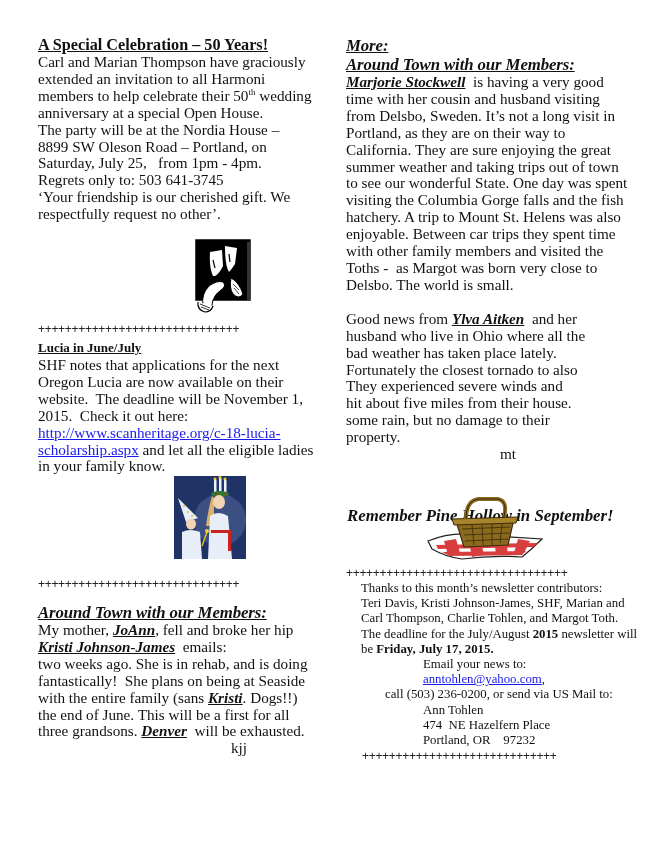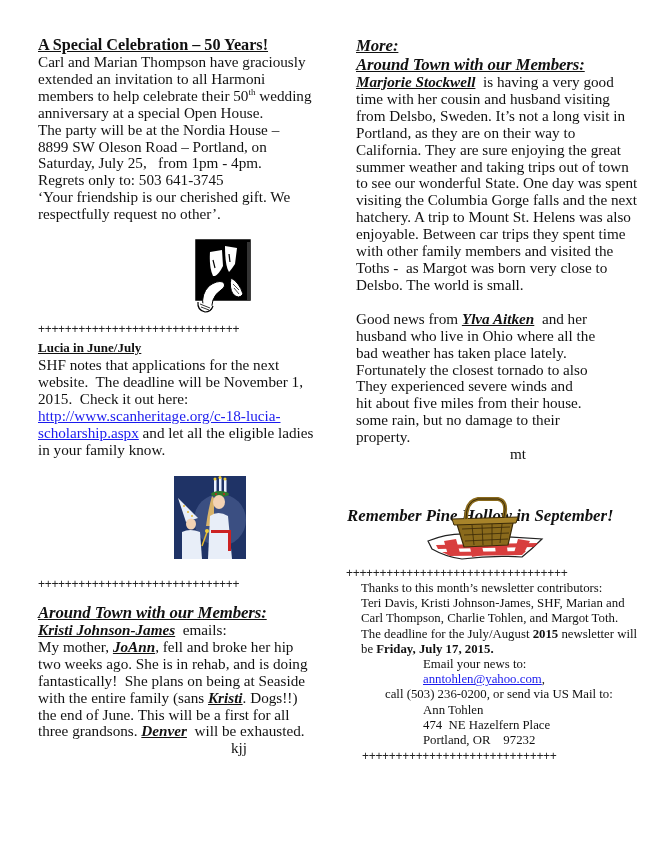--- a/index.html
+++ b/index.html
@@ -6,21 +6,21 @@
     html, body { width: 654px; height: 846px; background: #ffffff; overflow: hidden; }
     body {
       position: relative;
       font-family: "Liberation Serif", "DejaVu Serif", serif;
       color: #111111;
       font-size: 15.2px;
       line-height: 16.9px;
     }
     .col { position: absolute; top: 36px; }
     .col-left { left: 38px; width: 285px; }
-    .col-right { left: 356px; width: 290px; }
+    .col-right { left: 346px; width: 290px; }
 
     .h-bold { font-weight: bold; text-decoration: underline; font-size: 16.2px; line-height: 18px; }
     .h-ital { font-weight: bold; font-style: italic; text-decoration: underline; font-size: 16.8px; line-height: 19px; letter-spacing: -0.1px; }
     .h-ital-noul { font-weight: bold; font-style: italic; font-size: 16.8px; line-height: 19px; }
     .bi-ul { font-weight: bold; font-style: italic; text-decoration: underline; }
     p { margin: 0; }
     sup { font-size: 9px; line-height: 0; vertical-align: super; text-align: right; }
     a.link { color: #1a1aee; text-decoration: underline; }
     .sep { letter-spacing: -0.3px; font-family: "Liberation Sans", sans-serif; font-size: 12px; color: #222; line-height: 14px; white-space: nowrap; }
 
@@ -65,20 +65,21 @@
     <path d="M38 40 Q46 44 50 56 Q46 62 40 56 Q36 50 38 40Z" fill="#fff" stroke="#000" stroke-width="1"></path>
     <path d="M40 46 L46 52 M41 50 L46 56" stroke="#000" stroke-width="0.7"></path>
   </svg>
 </div>
 
 <div class="sep" style="position:absolute; left:38px; top:322px;">++++++++++++++++++++++++++++++</div>
 
 <div class="col col-left" style="top:338px;">
   <p class="h-bold" style="font-size:13px; line-height:19px;">Lucia in June/July</p>
   <p>SHF notes that applications for the next</p>
+  <p>Oregon Lucia are now available on their</p>
   <p style="white-space:pre;">website.  The deadline will be November 1,</p>
   <p style="white-space:pre;">2015.  Check it out here:</p>
   <p><a class="link" href="#">http://www.scanheritage.org/c-18-lucia-</a></p>
   <p><a class="link" href="#">scholarship.aspx</a><span> and let all the eligible ladies</span></p>
   <p>in your family know.</p>
 </div>
 
 <div class="img-wrap" style="left:174px; top:476px; width:72px; height:83px;">
   <svg width="72" height="83" viewBox="0 0 72 83">
     <rect x="0" y="0" width="72" height="83" fill="#1f3366"></rect>
@@ -108,42 +109,42 @@
     <path d="M8 56 Q16 52 26 56 L28 83 L8 83Z" fill="#e8eef8"></path>
     <path d="M28 70 L33 56" stroke="#e6b830" stroke-width="1.5"></path>
     <circle cx="33" cy="55" r="2" fill="#f2cf3a"></circle>
   </svg>
 </div>
 
 <div class="sep" style="position:absolute; left:38px; top:577px;">++++++++++++++++++++++++++++++</div>
 
 <div class="col col-left" style="top:603px; width:290px;">
   <p class="h-ital">Around Town with our Members:</p>
+  <p><span style="white-space:pre;">My mother, </span><span class="bi-ul">JoAnn</span><span>, fell and broke her hip</span></p>
   <p><span class="bi-ul">Kristi Johnson-James</span><span style="white-space:pre;">  emails:</span></p>
-  <p><span style="white-space:pre;">My mother, </span><span class="bi-ul">JoAnn</span><span>, fell and broke her hip</span></p>
   <p>two weeks ago. She is in rehab, and is doing</p>
   <p style="white-space:pre;">fantastically!  She plans on being at Seaside</p>
   <p><span style="white-space:pre;">with the entire family (sans </span><span class="bi-ul">Kristi</span><span>. Dogs!!)</span></p>
   <p>the end of June. This will be a first for all</p>
   <p><span style="white-space:pre;">three grandsons. </span><span class="bi-ul">Denver</span><span style="white-space:pre;">  will be exhausted.</span></p>
   <p style="padding-left:193px;">kjj</p>
 </div>
 
 <div class="col col-right">
   <p class="h-ital">More:</p>
   <p class="h-ital">Around Town with our Members:</p>
   <section>
     <p><span class="bi-ul">Marjorie Stockwell</span><span style="white-space:pre;">  is having a very good</span></p>
     <p>time with her cousin and husband visiting</p>
     <p>from Delsbo, Sweden. It’s not a long visit in</p>
     <p>Portland, as they are on their way to</p>
     <p>California. They are sure enjoying the great</p>
     <p>summer weather and taking trips out of town</p>
     <p>to see our wonderful State. One day was spent</p>
-    <p>visiting the Columbia Gorge falls and the next</p>
+    <p>visiting the Columbia Gorge falls and the fish</p>
     <p>hatchery. A trip to Mount St. Helens was also</p>
     <p>enjoyable. Between car trips they spent time</p>
     <p>with other family members and visited the</p>
     <p style="white-space:pre;">Toths -  as Margot was born very close to</p>
     <p>Delsbo. The world is small.</p>
   </section>
   <section style="margin-top:17px;">
     <p><span style="white-space:pre;">Good news from </span><span class="bi-ul">Ylva Aitken</span><span style="white-space:pre;">  and her</span></p>
     <p>husband who live in Ohio where all the</p>
     <p>bad weather has taken place lately.</p>

